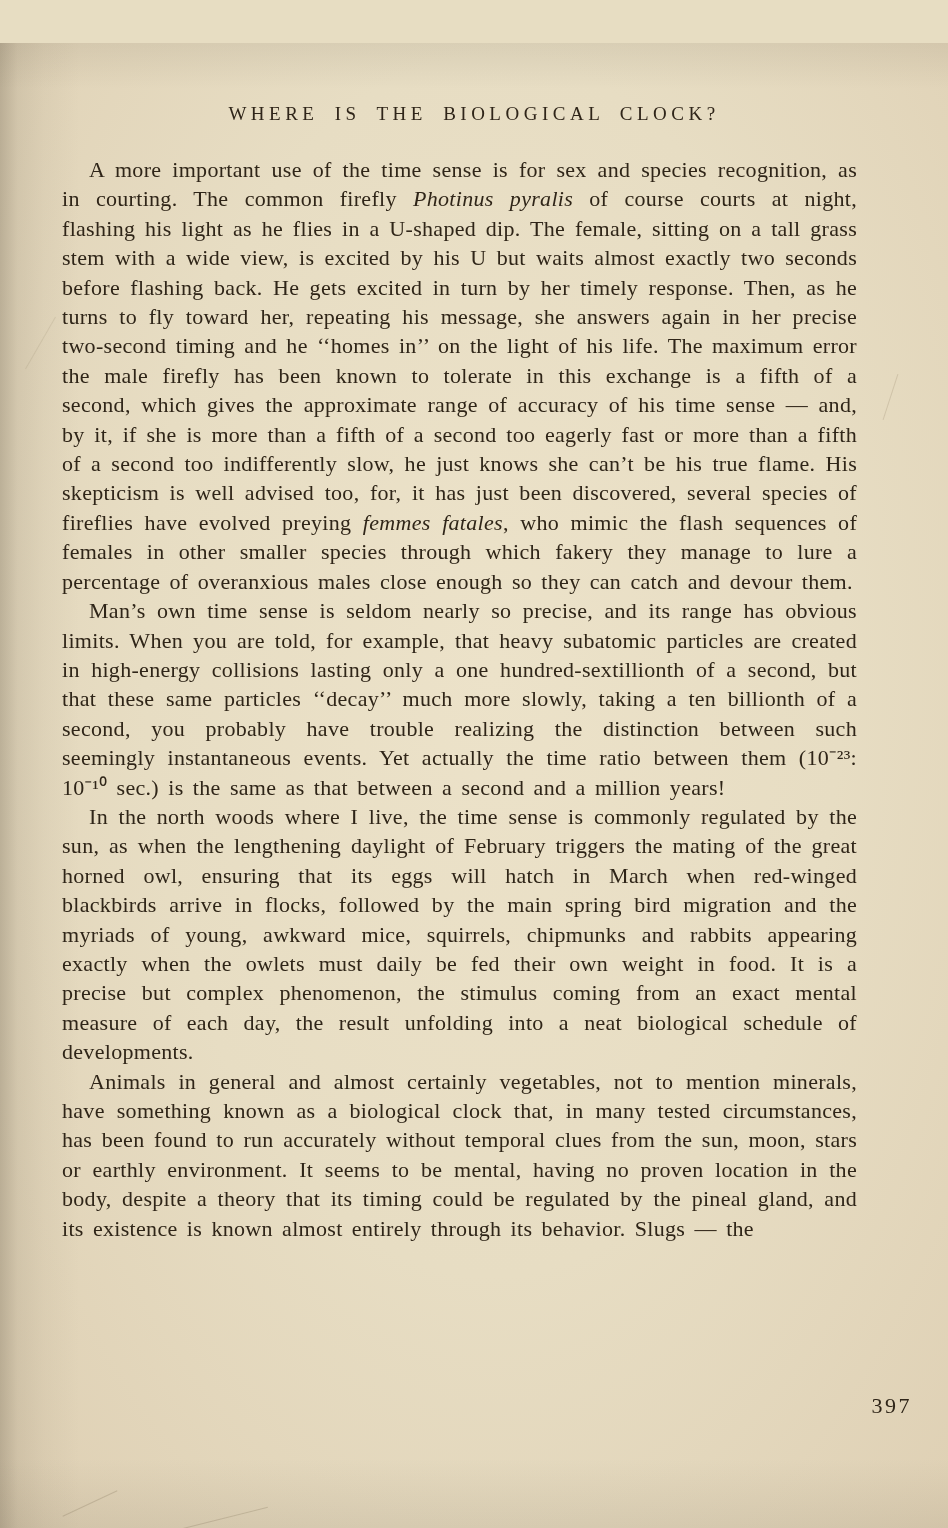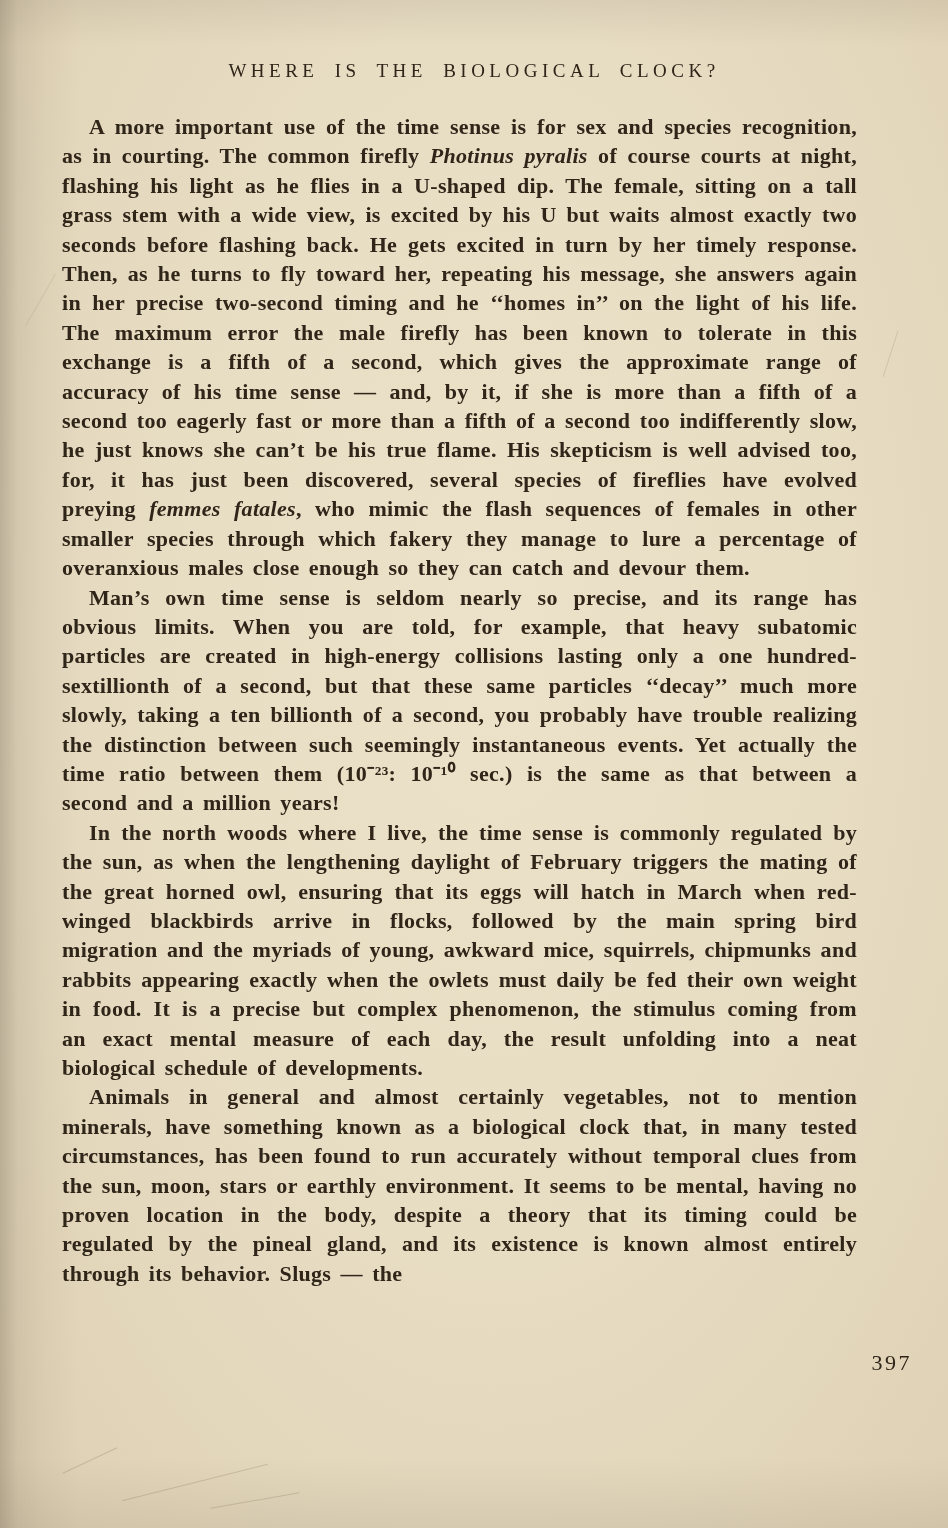--- a/index.html
+++ b/index.html
@@ -11,20 +11,21 @@
     height: 1528px;
     position: relative;
     overflow: hidden;
     font-family: "Liberation Serif", serif;
     background: #e7ddc2;
   }
   .page {
     position: absolute;
     inset: 0;
     background: radial-gradient(ellipse at 52% 42%, #ece2c9 0%, #e7ddc3 50%, #decfb3 100%);
+    margin-top: 43px;
   }
   
   .edge-shade-left {
     position: absolute;
     left: 0; top: 0; bottom: 0;
     width: 80px;
     background: linear-gradient(90deg,
       rgba(96,86,68,0.30) 0%,
       rgba(96,86,68,0.12) 22%,
       rgba(96,86,68,0.05) 55%,
@@ -61,21 +62,20 @@
     position: absolute;
     top: 112px;
     left: 62px;
     width: 795px;
     color: #2f2518;
     font-size: 22px;
     line-height: 29.4px;
     text-align: justify;
     word-spacing: 3.5px;
     letter-spacing: 0.3px;
-    font-weight: bold;
   }
   .para {
     margin: 0;
     text-indent: 27px;
   }
   .it { font-style: italic; }
   .pagenum {
     position: absolute;
     top: 1350px;
     right: 36px;

